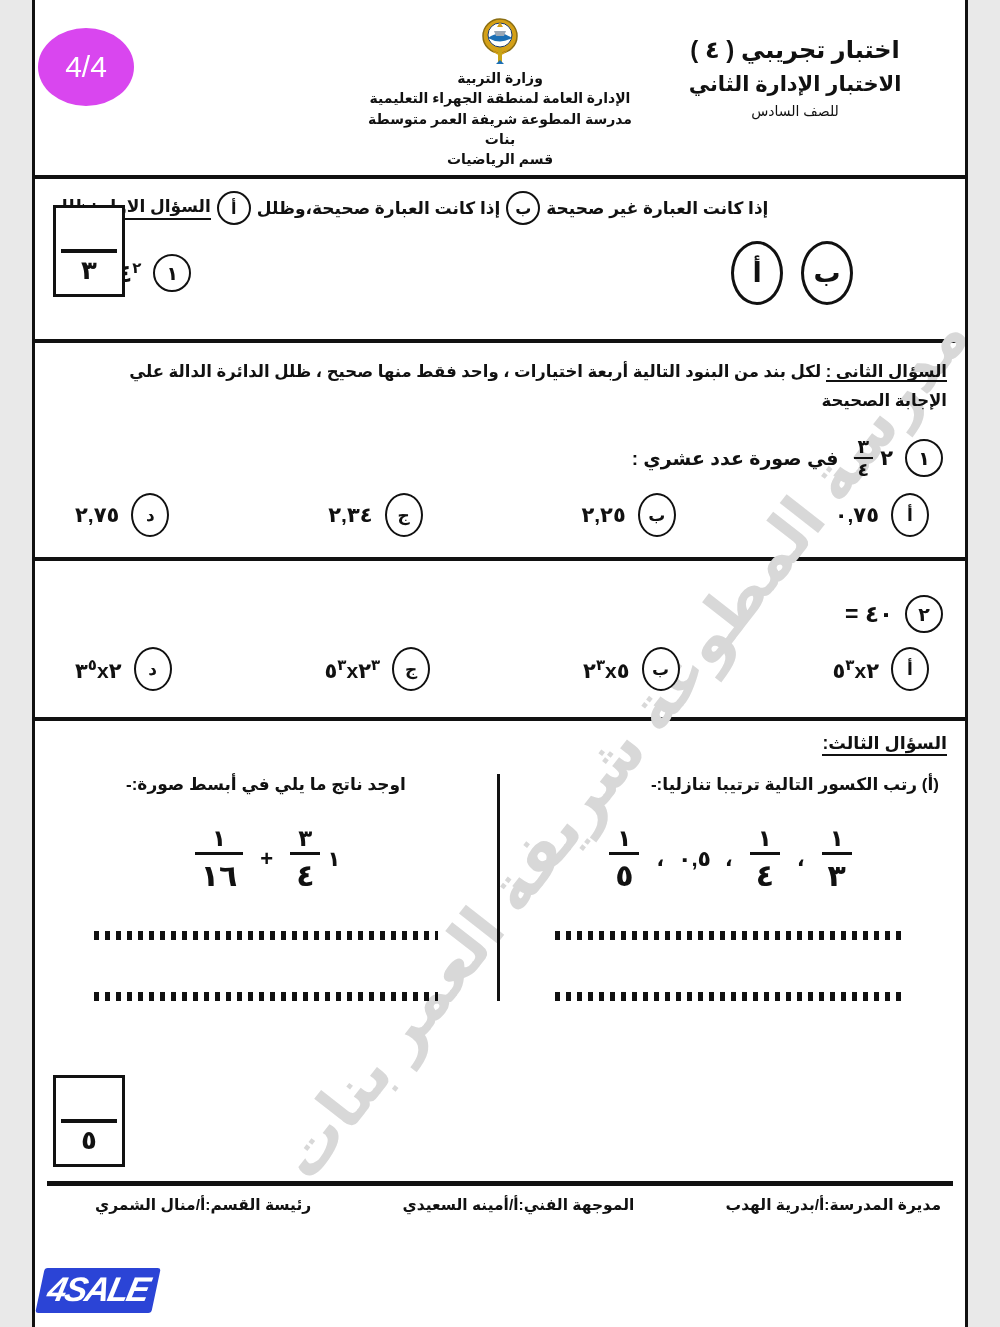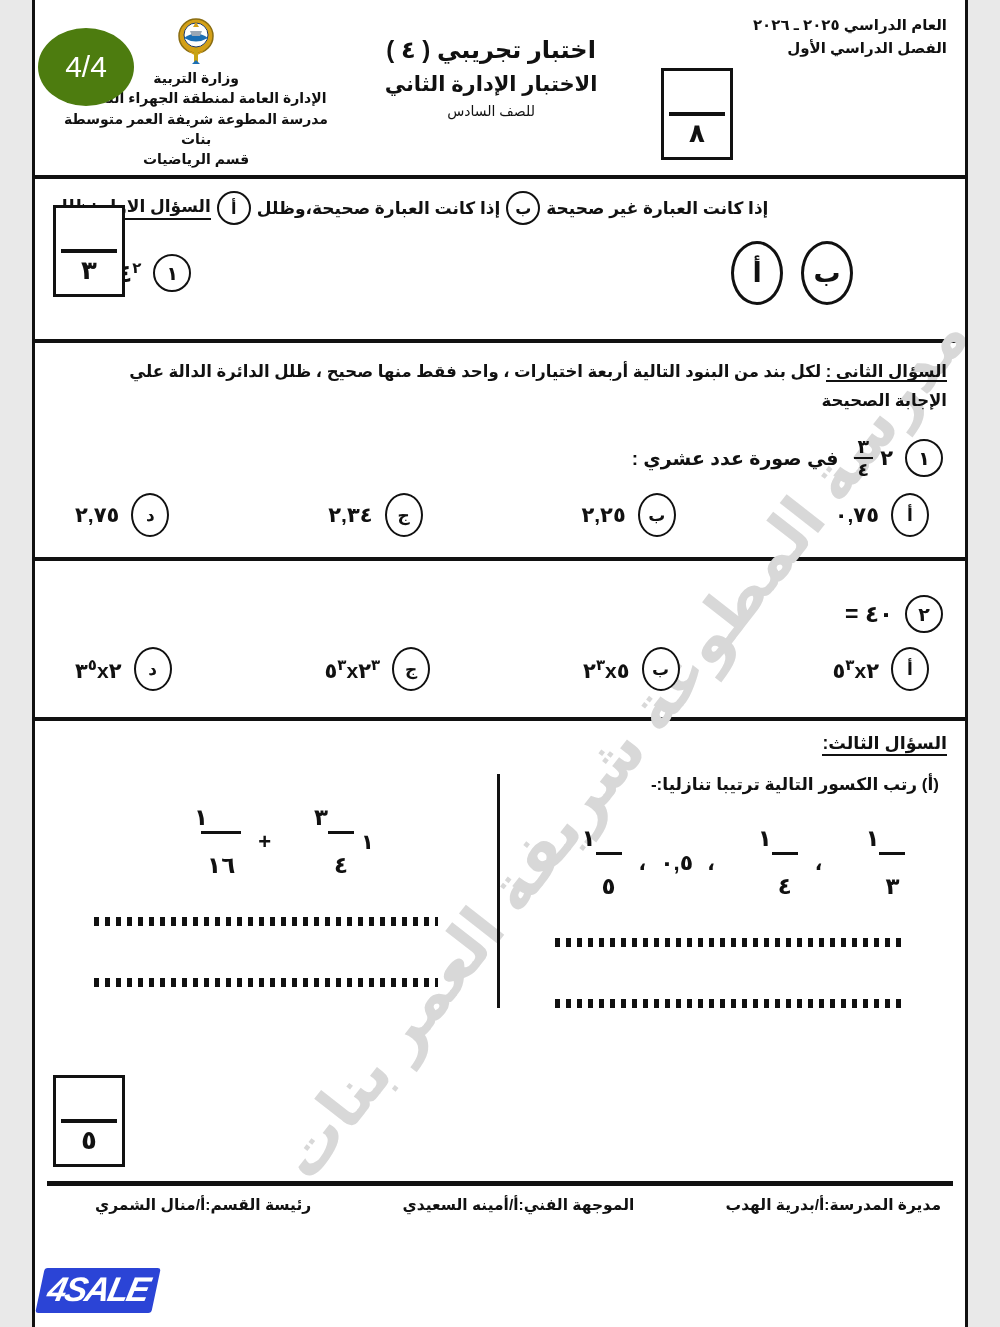--- a/index.html
+++ b/index.html
@@ -48,21 +48,21 @@
     letter-spacing:-2px;
     padding:2px 8px 4px 8px;
     transform:skewX(-12deg);
     border-radius:3px;
     font-family:"Liberation Sans",sans-serif;
   }
   .overlay-dot{
     position:absolute;
     left:38px;top:28px;
     width:96px;height:78px;
-    background:#4d7c0f;
+    background:#d946ef;
     border-radius:50%;
     z-index:7;
     color:#fff;
     font-size:30px;
     display:flex;align-items:center;justify-content:center;
     font-family:"Liberation Sans",sans-serif;
   }
   
   .rowline{border-bottom:4px solid #111;}
   .sec{position:relative;z-index:2;}
@@ -188,21 +188,21 @@
   .q3-col .prompt{font-size:17px;font-weight:bold;text-align:right;}
   .q3-col.left .prompt{text-align:center;}
   .q3-expr{
     display:flex;flex-direction:row;align-items:center;
     justify-content:center;gap:14px;
     margin-top:32px;direction:rtl;
   }
   .q3-expr .sep{font-size:20px;font-weight:bold;}
   .q3-expr .op{font-size:22px;font-weight:bold;}
   .frac-lg .n{font-size:23px;padding:0 6px 2px 6px;}
-  .frac-lg .d{font-size:23px;padding:20px 6px 0 6px;border-top:3px solid #111;margin-left:40px;}
+  .frac-lg .d{font-size:30px;padding:6px 6px 0 6px;border-top:3px solid #111;}
   .dots{
     margin:40px auto 0 auto;
     width:84%;height:9px;
     background-image:repeating-linear-gradient(to right,#111 0 5px,transparent 5px 11px);
   }
   .dots.second{margin-top:52px;}
   .q3-score{position:absolute;left:18px;bottom:14px;}
   
   .footdiv{border-top:5px solid #111;margin:0 12px;}
   .footer{
@@ -214,29 +214,20 @@
 </style>
 </head>
 <body>
 
 <div class="page">
 
   <div class="wm wm-main">مدرسة المطوعة شريفة العمر بنات</div>
 
   <div class="sec header">
 
-    <div class="hdr-left">
-      <div class="line ar">العام الدراسي ٢٠٢٥ ـ ٢٠٢٦</div>
-      <div class="line ar">الفصل الدراسي الأول</div>
-      <div class="sb-hdr">
-        <div class="scorebox">
-          <div class="num ar">٨</div>
-        </div>
-      </div>
-    </div>
 
     <div class="hdr-mid">
       <div class="t1 ar">اختبار تجريبي ( ٤ )</div>
       <div class="t2 ar">الاختبار الإدارة الثاني</div>
       <div class="t3 ar">للصف السادس</div>
     </div>
 
     <div class="hdr-right">
       <div class="emblem">
         <svg viewBox="0 0 44 52" width="44" height="52" aria-hidden="true">
@@ -382,20 +373,21 @@
           <span class="frac frac-lg">
             <span class="n ar">١</span>
             <span class="d ar">٥</span>
           </span>
         </div>
         <div class="dots"></div>
         <div class="dots second"></div>
       </div>
 
       <div class="q3-col left">
+        <div class="prompt ar">اوجد ناتج ما يلي في أبسط صورة:-</div>
         <div class="q3-expr">
           <span class="mixed ar">
             <span>١</span>
             <span class="frac frac-lg">
               <span class="n ar">٣</span>
               <span class="d ar">٤</span>
             </span>
           </span>
           <span class="op ar">+</span>
           <span class="frac frac-lg">

